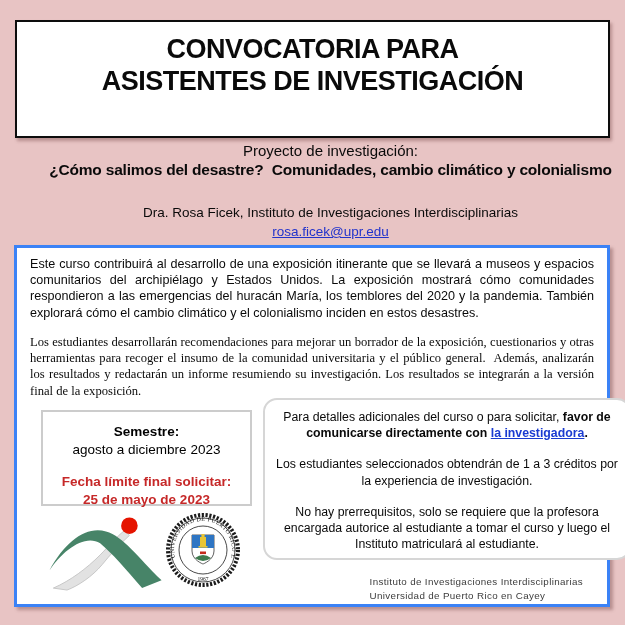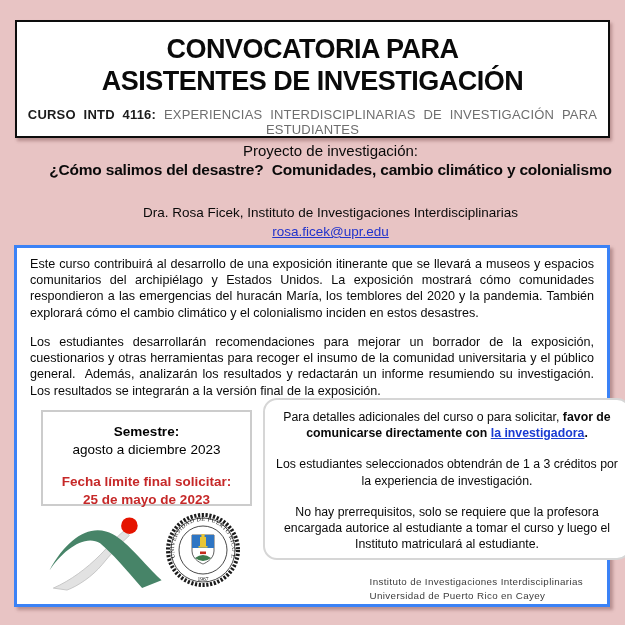--- a/index.html
+++ b/index.html
@@ -60,21 +60,21 @@
     background:#ffffff;
     border:3px solid #3b82f6;
     box-sizing:border-box;
     box-shadow:3px 3px 3px rgba(95,45,45,.35);
   }
   .body-par {
     margin:8px 13px 0;
     font-size:12.6px; line-height:1.29;
     text-align:justify; white-space:pre-wrap; color:#0a0a0a;
   }
-  .body-par + .body-par { margin-top:13px; }
+  .body-par + .body-par { margin-top:13px;font-family:Liberation Serif, serif; }
 
   .semester-box {
     position:absolute; left:24px; top:162px;
     width:211px; height:96px;
     background:#ffffff;
     border:2px solid #cccccc;
     box-sizing:border-box;
     text-align:center; padding-top:11px;
     font-size:13.5px; line-height:1.3;
   }
@@ -108,24 +108,20 @@
 </style>
 </head>
 <body>
 
 <div class="poster">
 
   <div class="header-box">
     <div class="main-title">
       <span>CONVOCATORIA PARA</span><br>
       <span>ASISTENTES DE INVESTIGACIÓN</span>
-    </div>
-    <div class="course-line">
-      <span class="course-prefix">CURSO INTD 4116:</span>
-      <span class="course-name">EXPERIENCIAS INTERDISCIPLINARIAS DE INVESTIGACIÓN PARA ESTUDIANTES</span>
     </div>
   </div>
 
   <div class="project-section">
     <div class="project-label">Proyecto de investigación:</div>
     <div class="project-title">¿Cómo salimos del desastre?  Comunidades, cambio climático y colonialismo</div>
     <div class="researcher">Dra. Rosa Ficek, Instituto de Investigaciones Interdisciplinarias</div>
     <div>
       <a class="email-link">rosa.ficek@upr.edu</a>
     </div>

